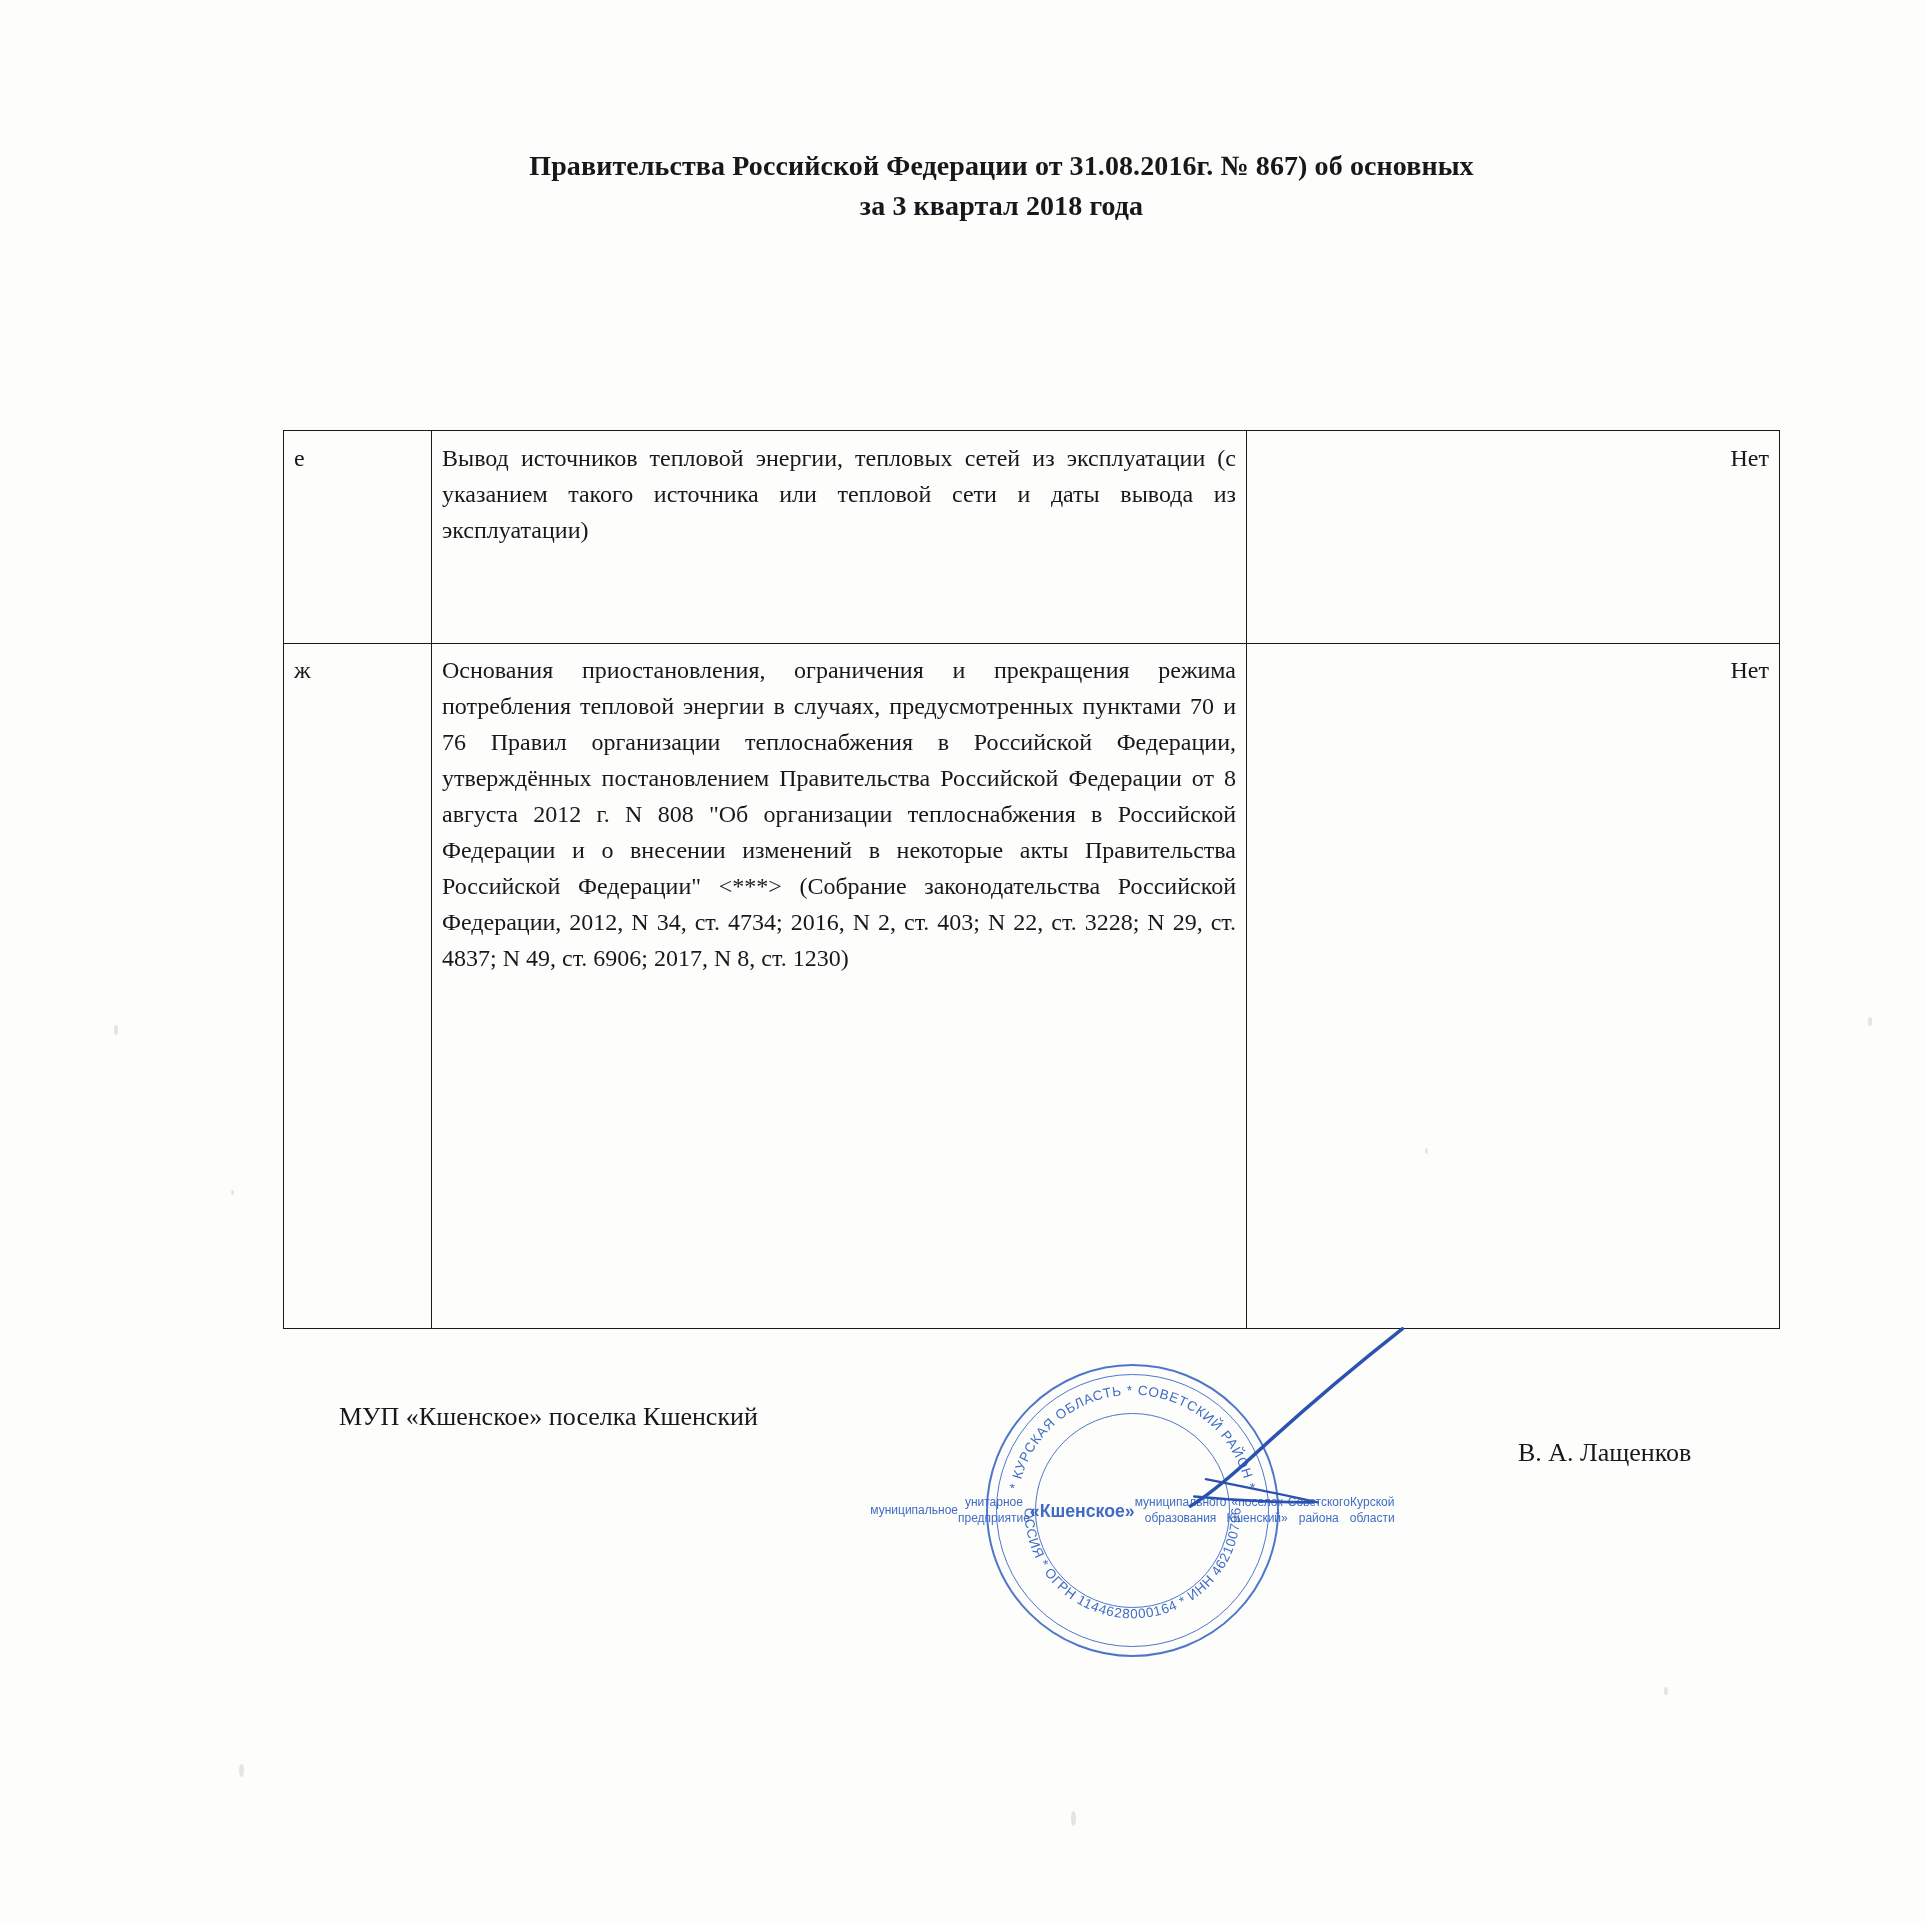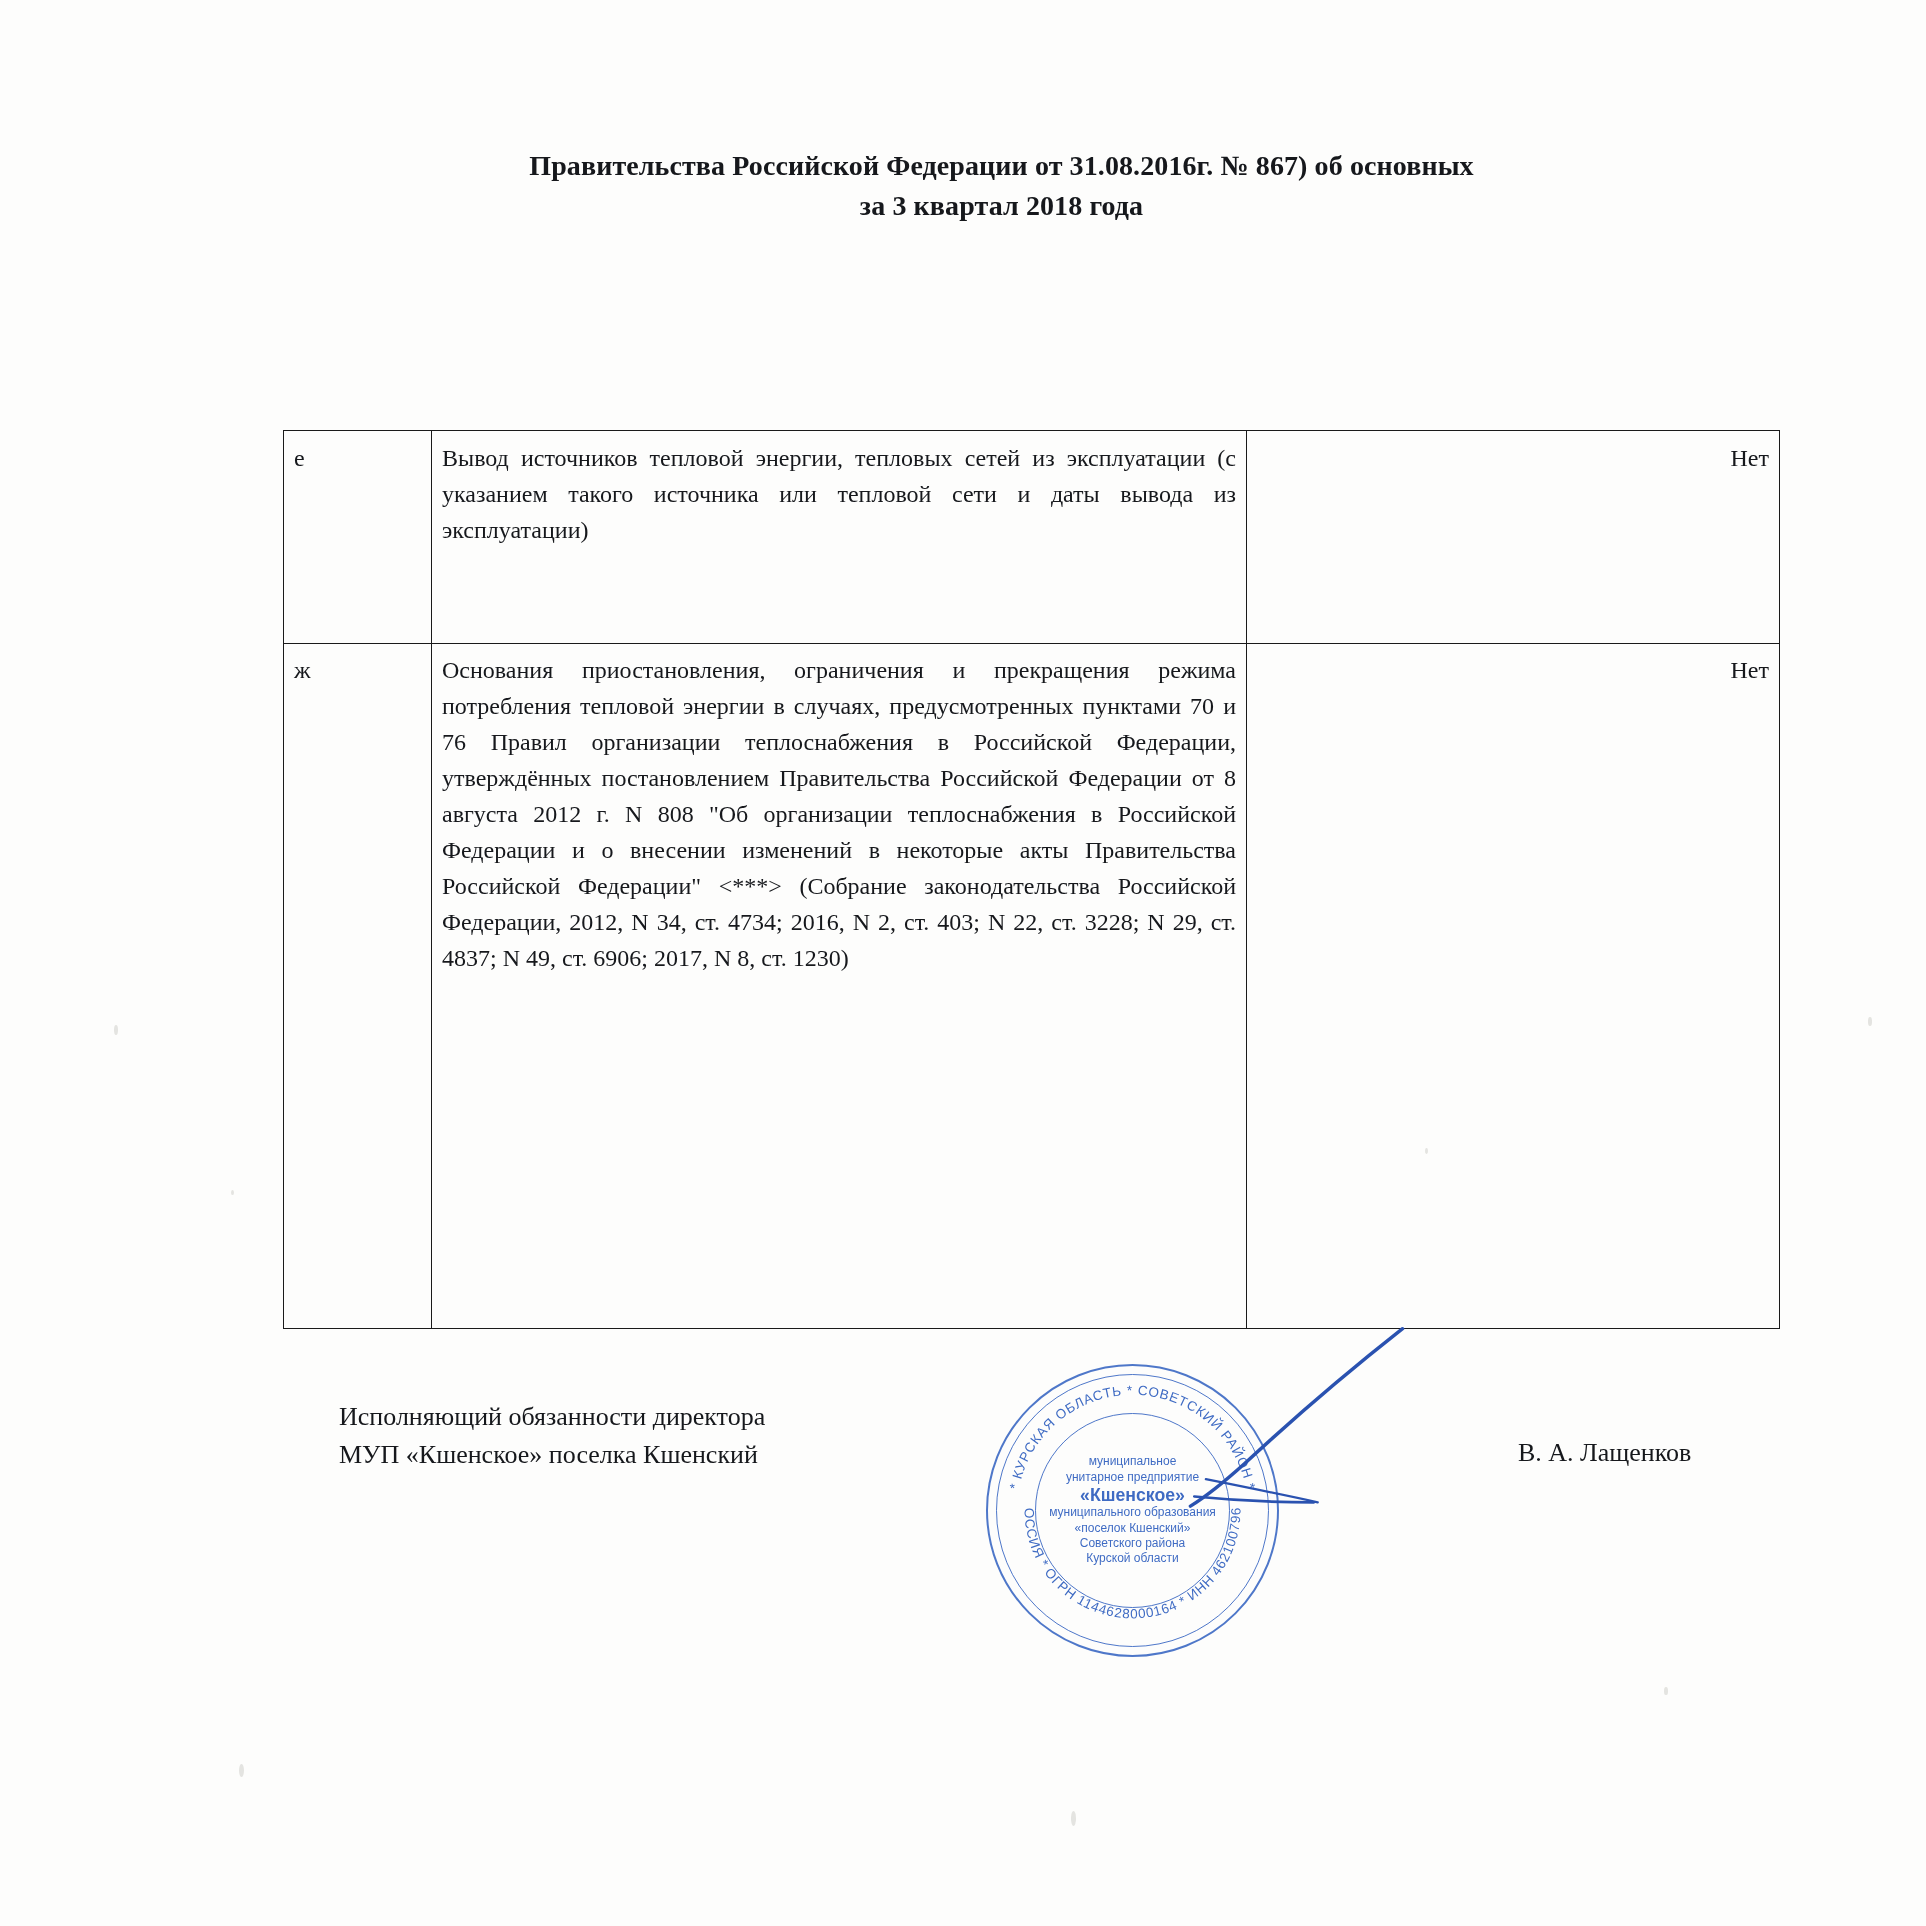--- a/index.html
+++ b/index.html
@@ -97,21 +97,21 @@
     border: 2.7px solid #2f5fbf;
     opacity: .85;
   }
   .stamp .r1 { inset: 0; }
   .stamp .r2 { inset: 10px; border-width: 1.5px; }
   .stamp .r3 { inset: 49px; border-width: 1.5px; }
   .stamp .center-text {
     position: absolute;
     inset: 58px 35px;
     display: flex;
-    flex-direction: column;
+    flex-direction: row;
     align-items: center;
     justify-content: center;
     color: #2f5fbf;
     font-size: 12px;
     line-height: 15.4px;
     text-align: center;
     font-family: "Liberation Sans", sans-serif;
     opacity: .92;
   }
   .stamp .center-text .big {
@@ -176,21 +176,20 @@
       </tr>
       <tr class="row-zh">
         <td class="col-letter">ж</td>
         <td class="col-desc">Основания приостановления, ограничения и прекращения режима потребления тепловой энергии в случаях, предусмотренных пунктами 70 и 76 Правил организации теплоснабжения в Российской Федерации, утверждённых постановлением Правительства Российской Федерации от 8 августа 2012 г. N 808 "Об организации теплоснабжения в Российской Федерации и о внесении изменений в некоторые акты Правительства Российской Федерации" &lt;***&gt; (Собрание законодательства Российской Федерации, 2012, N 34, ст. 4734; 2016, N 2, ст. 403; N 22, ст. 3228; N 29, ст. 4837; N 49, ст. 6906; 2017, N 8, ст. 1230)</td>
         <td class="col-val">Нет</td>
       </tr>
     </tbody>
   </table>
 
   <div class="sign-block">
-    <div>Исполняющий обязанности директора</div>
     <div>МУП «Кшенское» поселка Кшенский</div>
   </div>
   <div class="sign-name">В. А. Лащенков</div>
 
   <div class="stamp">
     <div class="ring r1"></div>
     <div class="ring r2"></div>
     <div class="ring r3"></div>
     <svg class="arc" viewBox="0 0 760 760">
       <defs>

